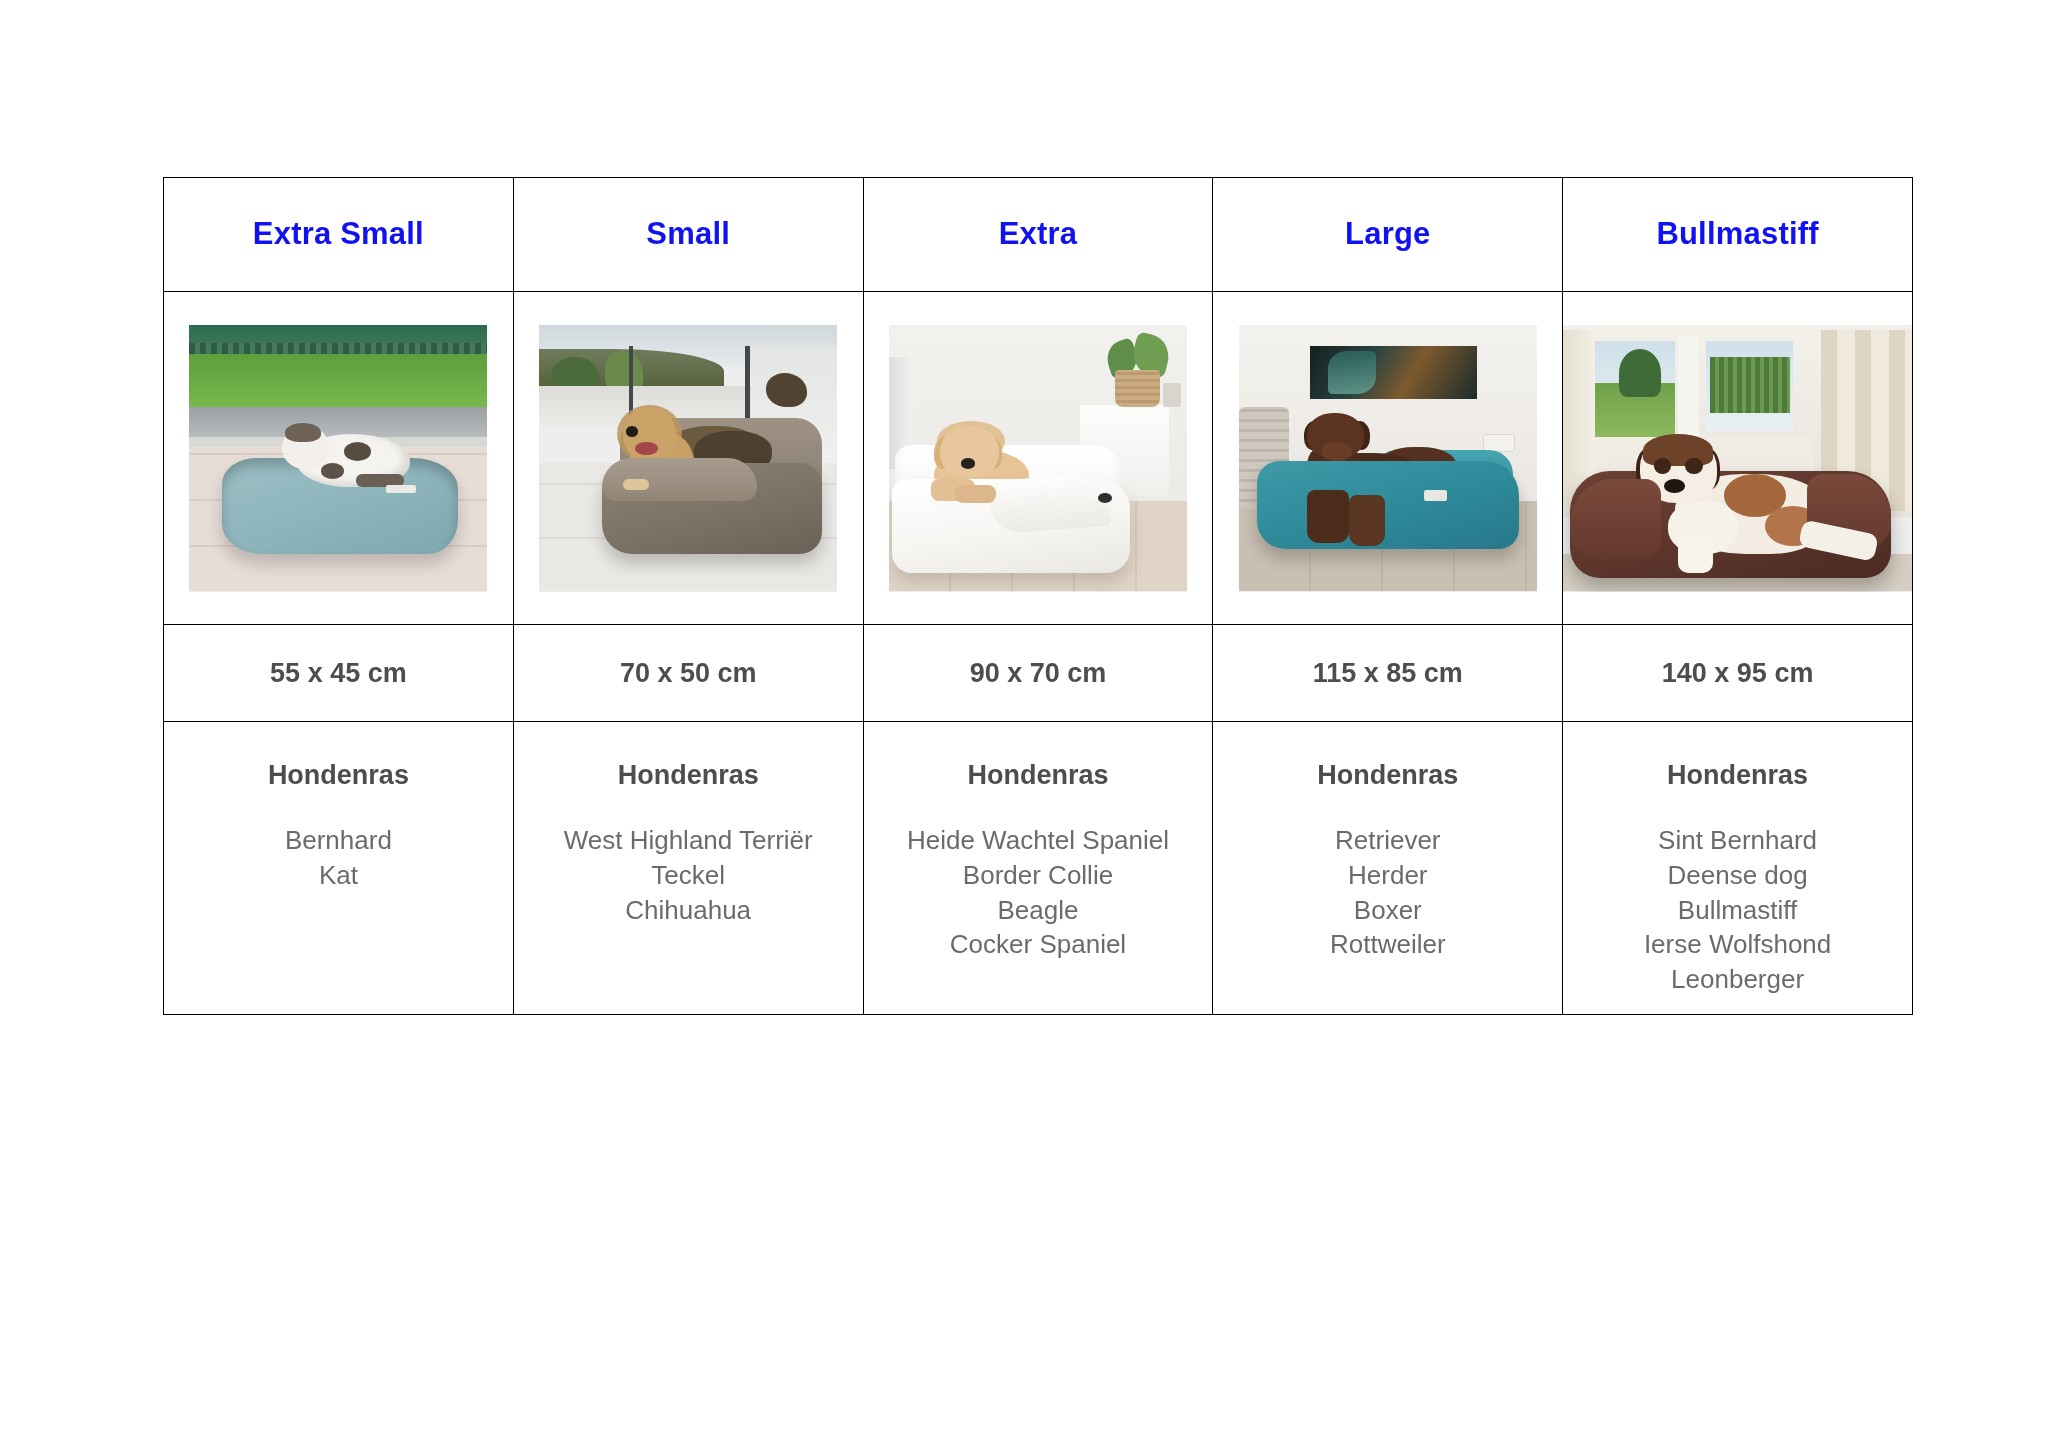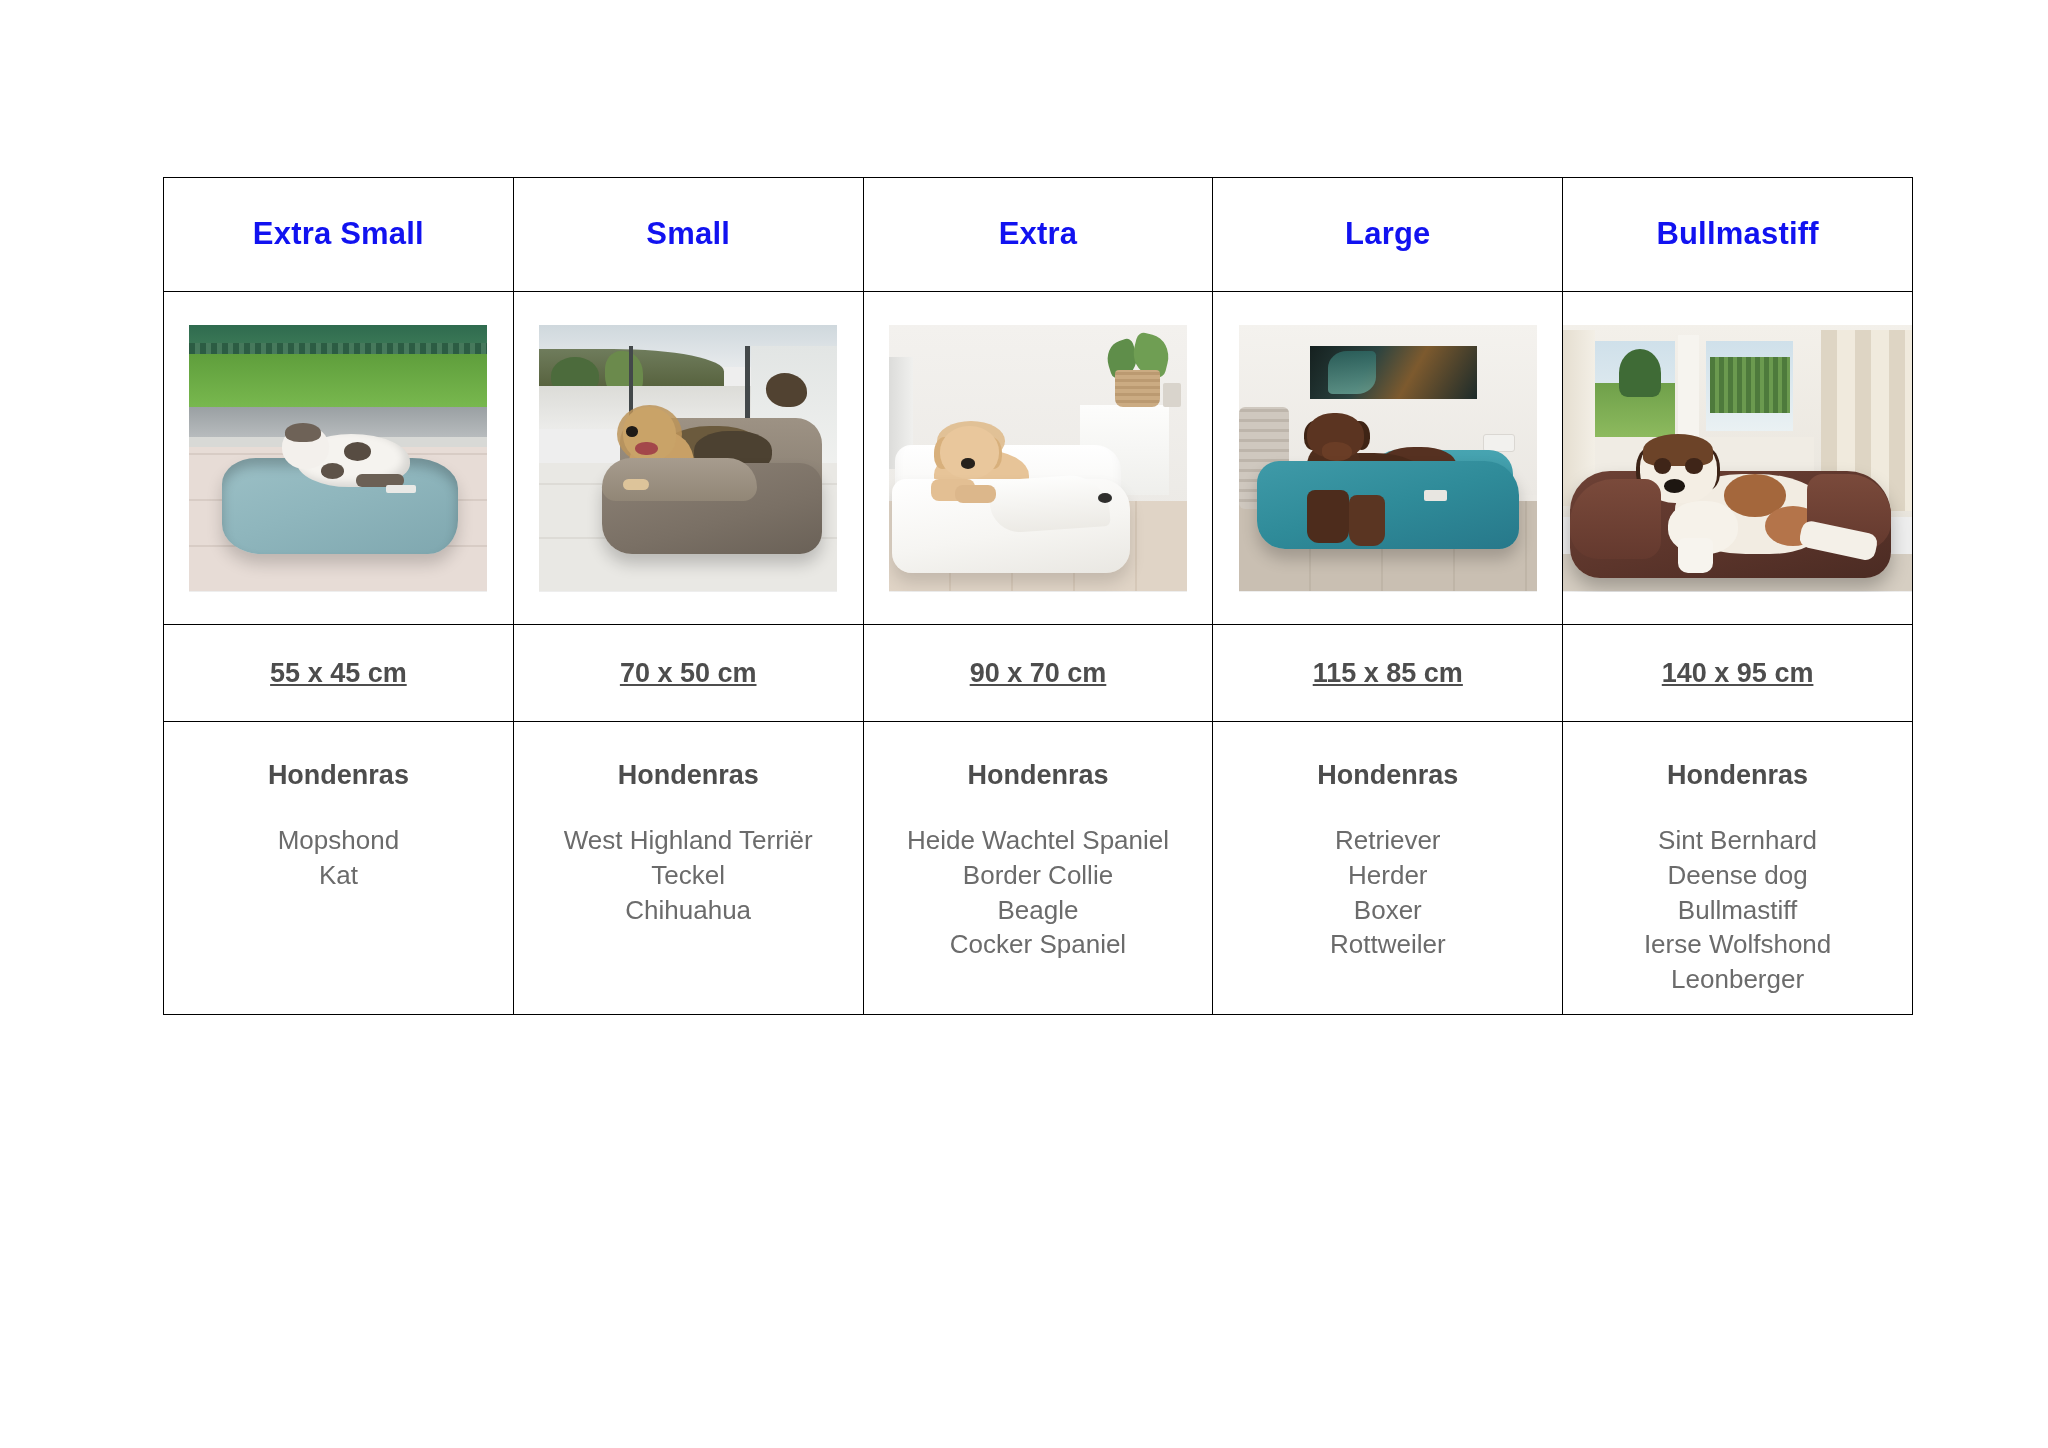--- a/index.html
+++ b/index.html
@@ -68,21 +68,20 @@
   .photo.wide { width: 372px; height: 267px; }
 
   
   .row-dim td {
     height: 96px;
   }
   .dim-label {
     color: #4d4d4d;
     font-weight: bold;
     font-size: 27px;
-    text-decoration: underline;
   }
 
   
   .row-breeds td {
     height: 292px;
     vertical-align: top;
   }
   .breed-block {
     padding-top: 38px;
   }
@@ -450,21 +449,21 @@
         <div class="dim-label">140 x 95 cm</div>
       </td>
     </tr>
 
     <tr class="row-breeds">
 
       <td>
         <div class="breed-block">
           <div class="breed-title">Hondenras</div>
           <div class="breed-list">
-            <div>Mopshond</div>
+            <div>Bernhard</div>
             <div>Kat</div>
           </div>
         </div>
       </td>
 
       <td>
         <div class="breed-block">
           <div class="breed-title">Hondenras</div>
           <div class="breed-list">
             <div>West Highland Terriër</div>

